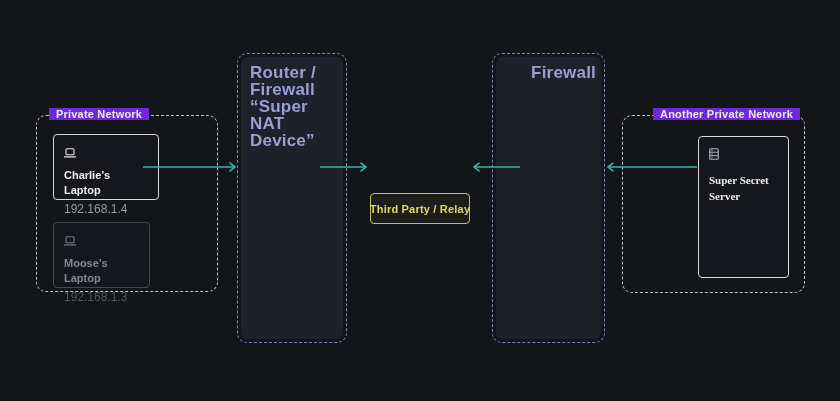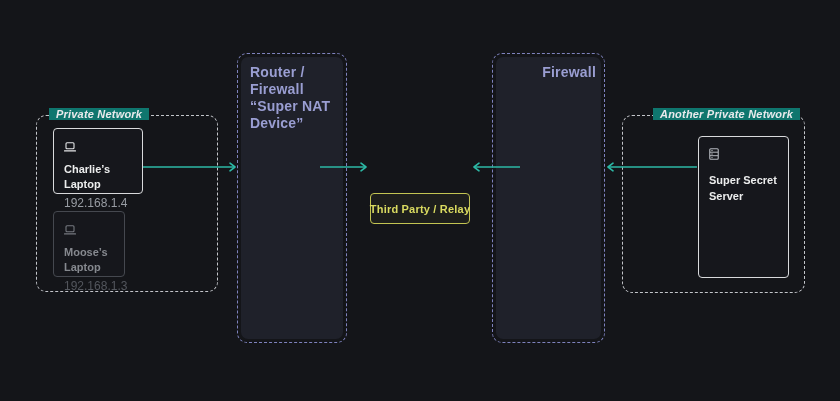--- a/index.html
+++ b/index.html
@@ -19,28 +19,27 @@
   
   .group-box {
     position: absolute;
     border: 1px dashed #c3c5ca;
     border-radius: 10px;
     box-sizing: border-box;
   }
   .group-box .group-label {
     position: absolute;
     top: -8px;
-    background: #0f766e;
+    background: #6d28d9;
     padding: 0 7px;
     font-size: 11px;
     font-weight: bold;
     color: #e9eaec;
     letter-spacing: 0.2px;
     white-space: nowrap;
-    font-style: italic;
   }
   #group-left  { left: 36px;  top: 115px; width: 182px; height: 177px; }
   #group-left .group-label { left: 12px; }
   #group-right { left: 622px; top: 115px; width: 183px; height: 178px; }
   #group-right .group-label { right: 4px; }
 
   
   .device-card {
     position: absolute;
     box-sizing: border-box;
@@ -55,48 +54,48 @@
     font-size: 11px;
     font-weight: bold;
     color: #eceded;
     line-height: 15px;
   }
   .device-card .dev-ip {
     margin-top: 4px;
     font-size: 12px;
     color: #989ca3;
   }
-  #card-charlie { left: 16px; top: 12px;  width: 90px; height: 66px; }
-  #card-moose   { left: 16px; top: 95px;  width: 72px; height: 66px; }
+  #card-charlie { left: 16px; top: 18px;  width: 106px; height: 66px; }
+  #card-moose   { left: 16px; top: 106px;  width: 97px; height: 66px; }
   #card-moose.muted { border-color: #45484f; }
   #card-moose.muted .dev-icon { color: #75787f; }
   #card-moose.muted .dev-name { color: #86898f; }
   #card-moose.muted .dev-ip   { color: #53565d; }
   #card-server  { left: 75px; top: 20px;  width: 91px; height: 142px; }
   #card-server .dev-icon { color: #b4b7bd; }
-  #card-server .dev-name { margin-top: 8px; line-height: 16px; }
+  #card-server .dev-name { margin-top: 8px; line-height: 16px; font-family: Liberation Serif, serif; }
 
   
   .nat-box {
     position: absolute;
     border: 1px dashed #7e82bd;
     border-radius: 10px;
     box-sizing: border-box;
   }
   .nat-box .nat-fill {
     position: absolute;
     left: 3px; right: 3px; top: 3px; bottom: 3px;
     background: #1f212a;
     border-radius: 7px;
   }
   .nat-box .nat-label {
     position: absolute;
     top: 10px; left: 12px; right: 8px;
     color: #9a9ed2;
-    font-size: 14px;
+    font-size: 17px;
     font-weight: bold;
     line-height: 17px;
     letter-spacing: 0.2px;
   }
   #nat-router   { left: 237px; top: 53px; width: 110px; height: 290px; }
   #nat-firewall { left: 492px; top: 53px; width: 113px; height: 290px; text-align: right; }
 
   
   #relay-box {
     position: absolute;

